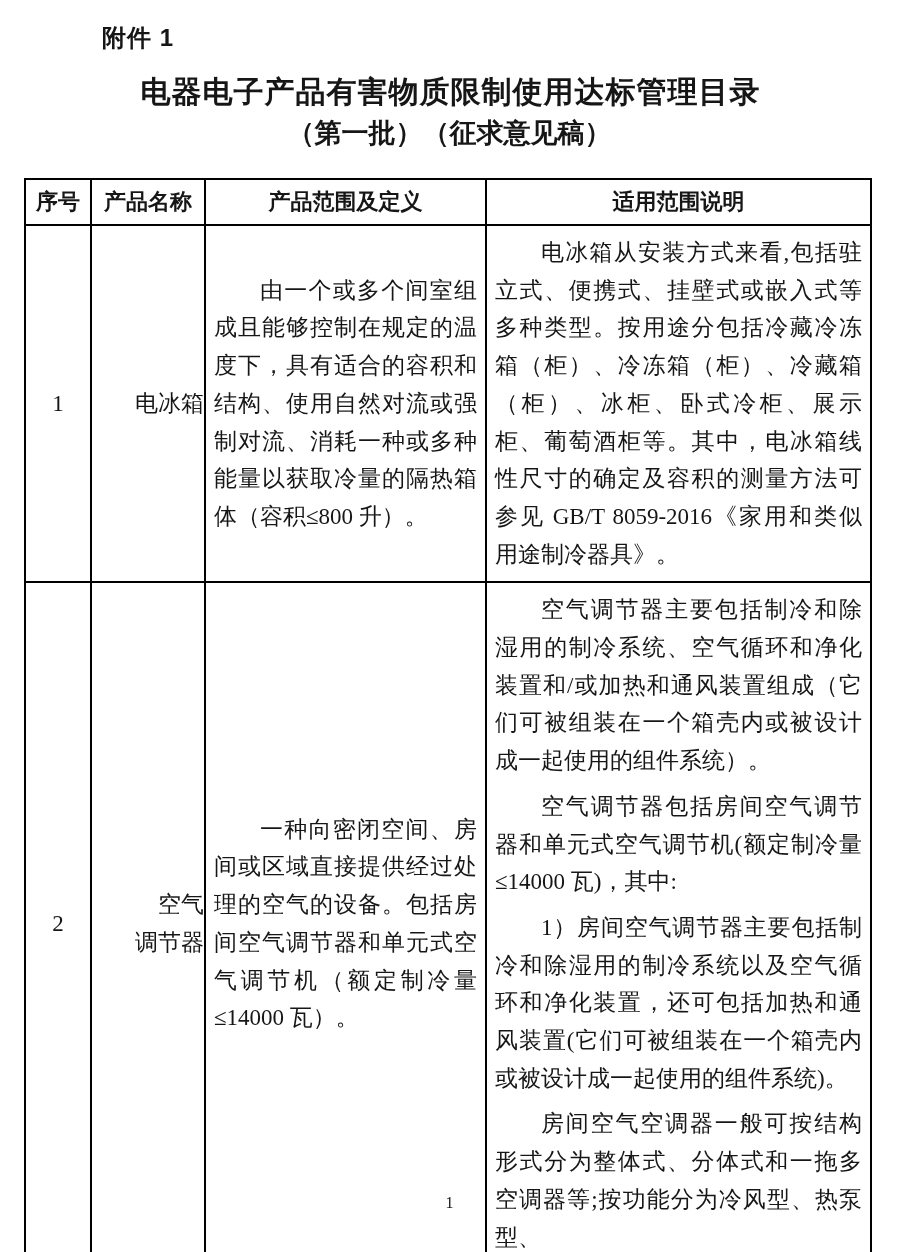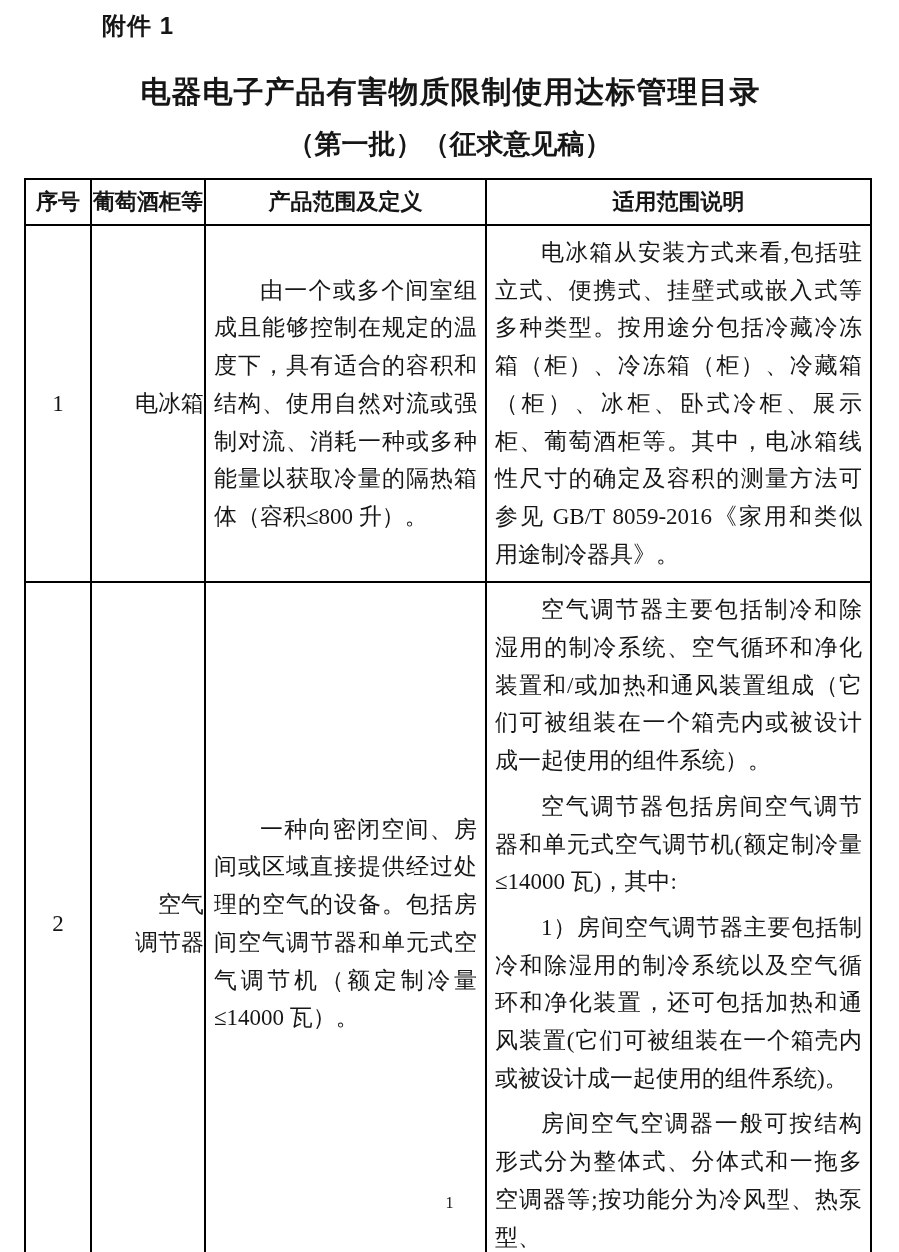--- a/index.html
+++ b/index.html
@@ -11,41 +11,41 @@
     width: 899px;
     height: 1252px;
     position: relative;
     font-family: "Liberation Serif", "DejaVu Serif", serif;
     color: #161616;
     overflow: hidden;
   }
   .attachment {
     position: absolute;
     left: 102px;
-    top: 10px;
+    top: 22px;
     font-family: "Liberation Sans", "DejaVu Sans", sans-serif;
     font-weight: bold;
     font-size: 24px;
     letter-spacing: 1px;
   }
   .title {
     position: absolute;
     top: 72px;
     left: 1px;
     width: 899px;
     margin: 0;
     text-align: center;
     font-family: "Liberation Sans", "DejaVu Sans", sans-serif;
     font-weight: bold;
     font-size: 30px;
     letter-spacing: 1px;
   }
   .subtitle {
     position: absolute;
-    top: 126px;
+    top: 115px;
     left: 0;
     width: 899px;
     margin: 0;
     text-align: center;
     font-family: "Liberation Sans", "DejaVu Sans", sans-serif;
     font-weight: bold;
     font-size: 27px;
   }
   table.catalog {
     position: absolute;
@@ -119,21 +119,21 @@
 <table class="catalog">
   <colgroup>
     <col style="width:66px">
     <col style="width:114px">
     <col style="width:281px">
     <col style="width:385px">
   </colgroup>
   <thead>
     <tr>
       <th>序号</th>
-      <th>葡萄酒柜等</th>
+      <th>产品名称</th>
       <th>产品范围及定义</th>
       <th>适用范围说明</th>
     </tr>
   </thead>
   <tbody>
     <tr class="row-1">
       <td class="cell-num">1</td>
       <td class="cell-name">电冰箱</td>
       <td class="cell-def">
         <p class="para">由一个或多个间室组成且能够控制在规定的温度下，具有适合的容积和结构、使用自然对流或强制对流、消耗一种或多种能量以获取冷量的隔热箱体（容积≤800 升）。</p>

